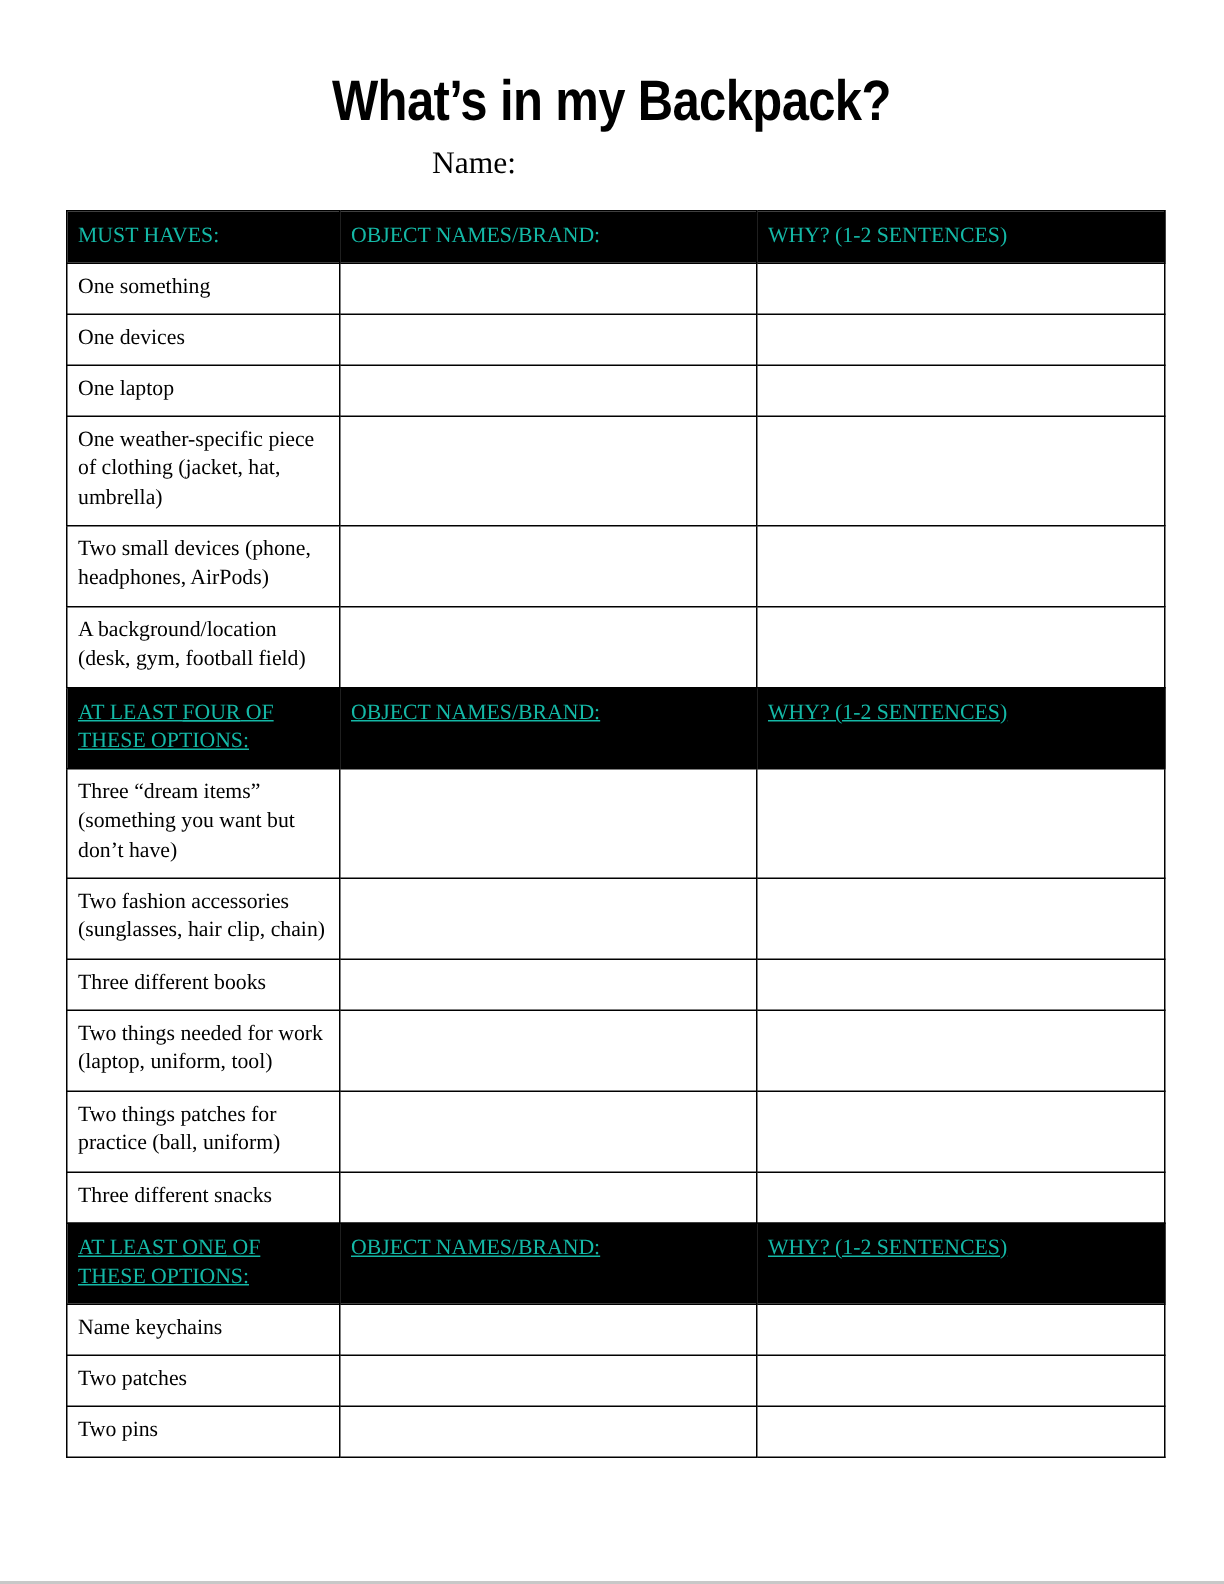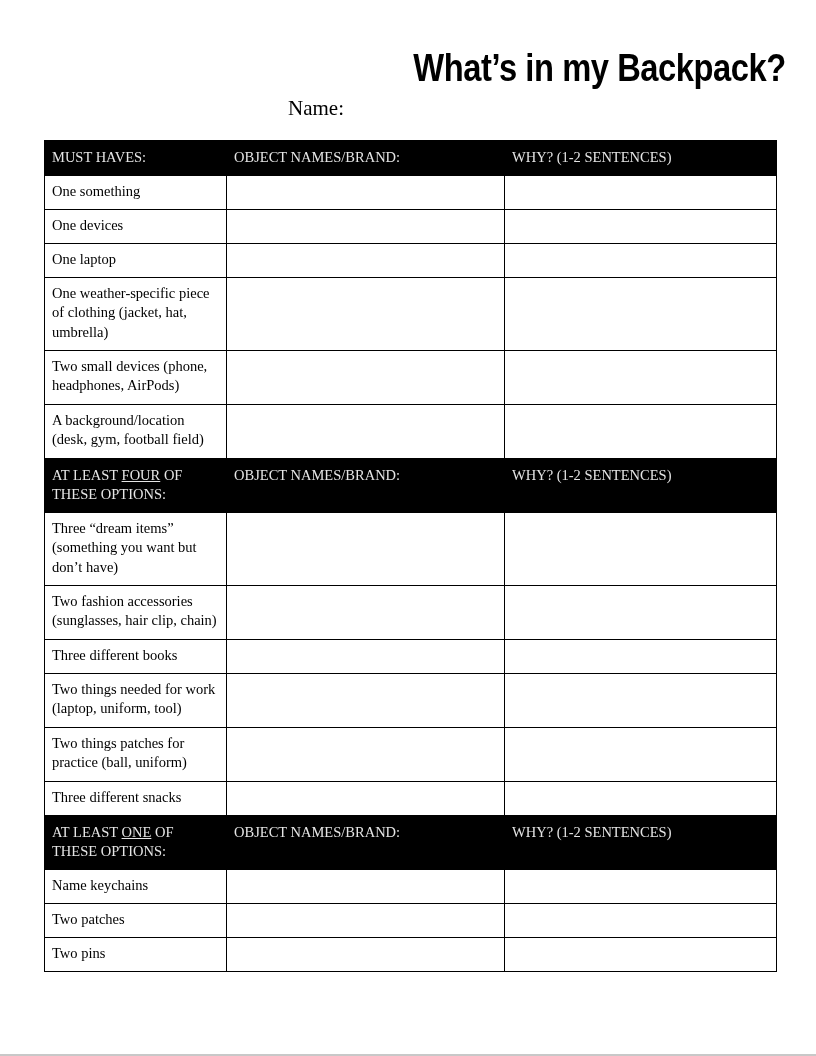--- a/index.html
+++ b/index.html
@@ -20,21 +20,21 @@
       top: 1054px;
       width: 816px;
       height: 2px;
       background: #c8c8c8;
     }
     .title-wrap {
       position: absolute;
       top: 46px;
       left: 0;
       width: 816px;
-      text-align: right;
+      text-align: center;
     }
     .title {
       display: inline-block;
       font-family: "Liberation Sans", "DejaVu Sans", sans-serif;
       font-weight: bold;
       font-size: 38px;
       line-height: 44px;
       letter-spacing: -0.5px;
       transform: scaleX(0.86);
       transform-origin: center;
@@ -59,25 +59,25 @@
     table.worksheet col.c1 { width: 182px; }
     table.worksheet col.c2 { width: 278px; }
     table.worksheet col.c3 { width: 272px; }
     table.worksheet td {
       border: 1px solid #000;
       vertical-align: top;
       padding: 6px 6px 6px 7px;
     }
     tr.header td {
       background: #000;
-      color: #e5e5e5;
+      color: #14b8a6;
       border-color: #000;
       padding: 7px 6px 7px 7px;
     }
-    tr.header td.multi { height: 48px; }
+    tr.header td.multi { height: 48px; text-decoration: underline; }
     tr.header td.single { height: 31px; }
     tr.header u { text-decoration: underline; }
     tr.item td { height: 34px; }
     tr.item.h2 td { height: 54px; }
     tr.item.h3 td { height: 73px; margin-top: 10px; }
     td.answer { cursor: text; }
   </style>
 </head>
 <body>
 

